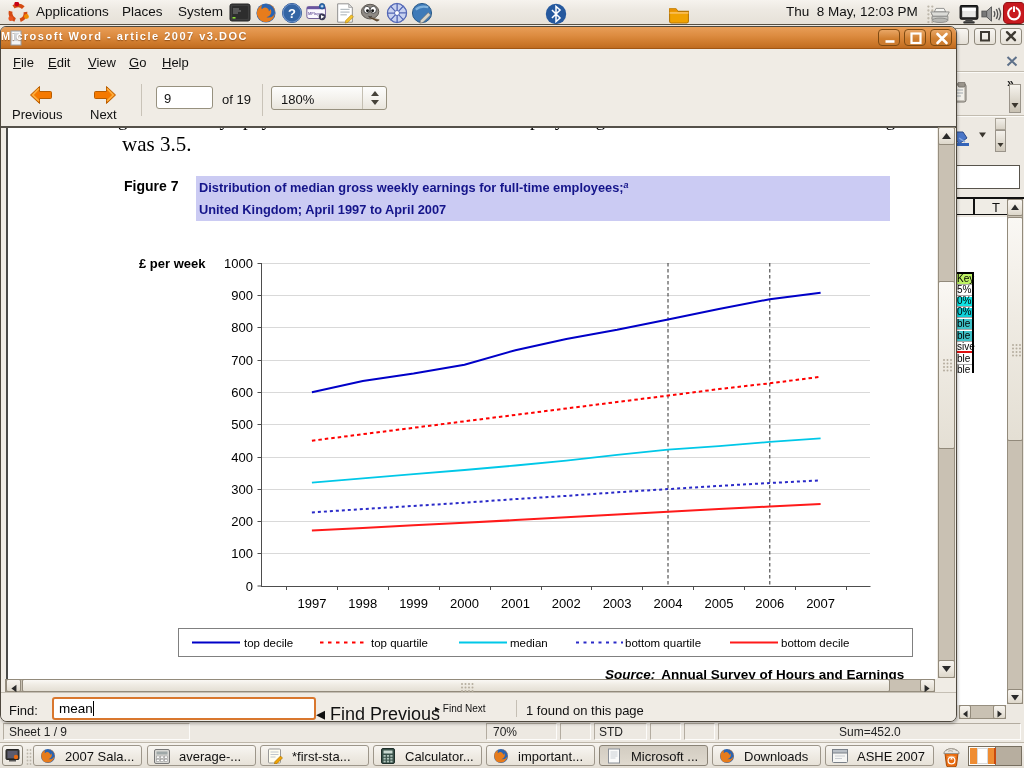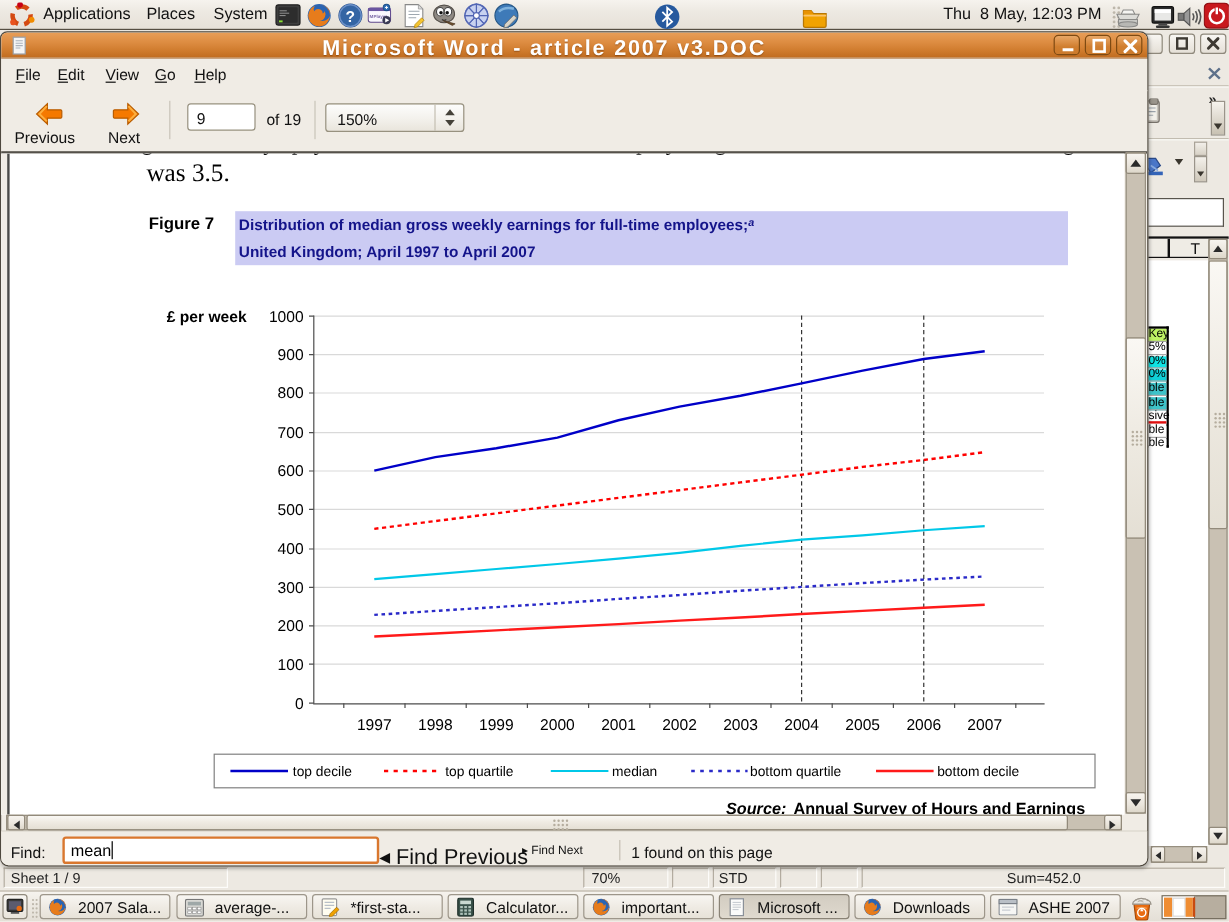--- a/index.html
+++ b/index.html
@@ -14,22 +14,22 @@
 #toppanel .menutext { position:absolute; top:4px; font-size:13.5px; color:#111; }
 .panelicon { position:absolute; top:2px; width:22px; height:22px; }
 
 
 #wordwin { position:absolute; left:0; top:26px; width:957px; height:696px;
   background:#F0ECE5; border:1px solid #4E483E;
   border-radius:6px 7px 7px 7px; box-shadow:1px 2px 3px rgba(0,0,0,0.25); }
 #titlebar { position:absolute; left:0; top:0; width:955px; height:22px;
   background:linear-gradient(#E89E58, #DD8C41 40%, #CE7A2C 75%, #C06C20);
   border-radius:5px 6px 0 0; border-bottom:1px solid #A05614; }
-#titletext { position:absolute; left:0; width:905px; text-align:center; top:3px;
-  font-size:18px; letter-spacing:1.5px; font-weight:bold; color:#fff; text-shadow:0 1px 1px rgba(90,40,0,0.5); }
+#titletext { position:absolute; left:0; width:905px; text-align:left; top:3px;
+  font-size:11px; letter-spacing:1.5px; font-weight:bold; color:#fff; text-shadow:0 1px 1px rgba(90,40,0,0.5); }
 .wbtn { position:absolute; top:2px; width:22px; height:17px;
   background:linear-gradient(#E9A766, #D07E2F 60%, #CB7A2C);
   border:1px solid #7E4A12; border-radius:4px; }
 .wbtn svg { position:absolute; left:0; top:0; }
 #menubar { position:absolute; left:0; top:22px; width:955px; height:27px;
   background:#F0ECE5; border-bottom:1px solid #DAD4CA; }
 .menuitem { position:absolute; top:6px; font-size:13px; color:#111; }
 .menuitem u { text-decoration:underline; }
 #toolbar { position:absolute; left:0; top:48px; width:955px; height:53px;
   background:#F0ECE5; border-bottom:2px solid #55514A; }
@@ -401,21 +401,21 @@
     <div style="position:absolute;left:89px;top:32px;font-size:13px;color:#111">Next</div>
     <div class="tsep" style="left:140px"></div>
 
     <div style="position:absolute;left:155px;top:11px;width:57px;height:23px;background:#fff;border:1px solid #97917F;border-radius:3px">
       <div style="position:absolute;left:7px;top:4px;font-size:13px;color:#111">9</div>
     </div>
     <div style="position:absolute;left:221px;top:17px;font-size:13px;color:#111">of 19</div>
     <div class="tsep" style="left:261px"></div>
 
     <div style="position:absolute;left:270px;top:11px;width:116px;height:24px;background:linear-gradient(#FDFDFC,#F3F1EC 55%,#E9E5DC);border:1px solid #97917F;border-radius:3px">
-      <div style="position:absolute;left:9px;top:5px;font-size:13px;color:#111">150%</div>
+      <div style="position:absolute;left:9px;top:5px;font-size:13px;color:#111">180%</div>
       <div style="position:absolute;right:0;top:0;width:24px;height:22px;border-left:1px solid #C4BFB2">
         <svg width="24" height="22" viewBox="0 0 24 22">
           <path d="M12 4 l4 5 h-8z" fill="#454239"></path>
           <path d="M12 18 l-4-5 h8z" fill="#454239"></path>
         </svg>
       </div>
     </div>
   </div>
   <div id="docview">
     <div style="position:absolute;left:0;top:0;width:5px;height:551px;background:#F0ECE5"></div>

